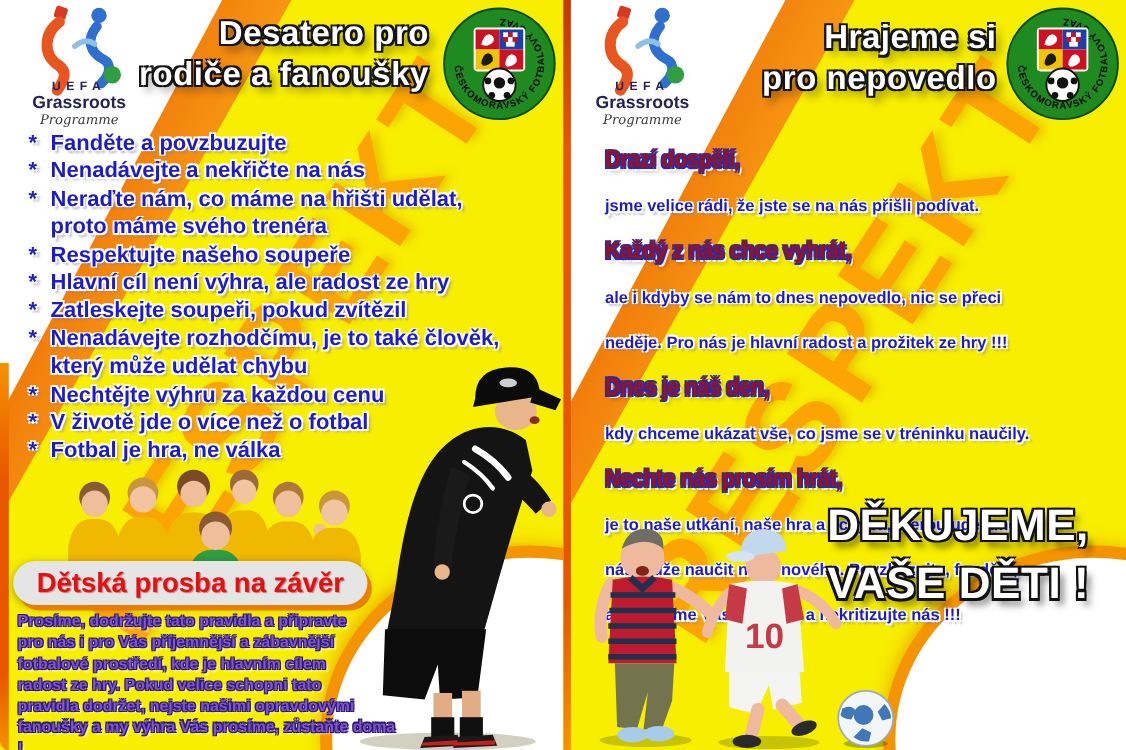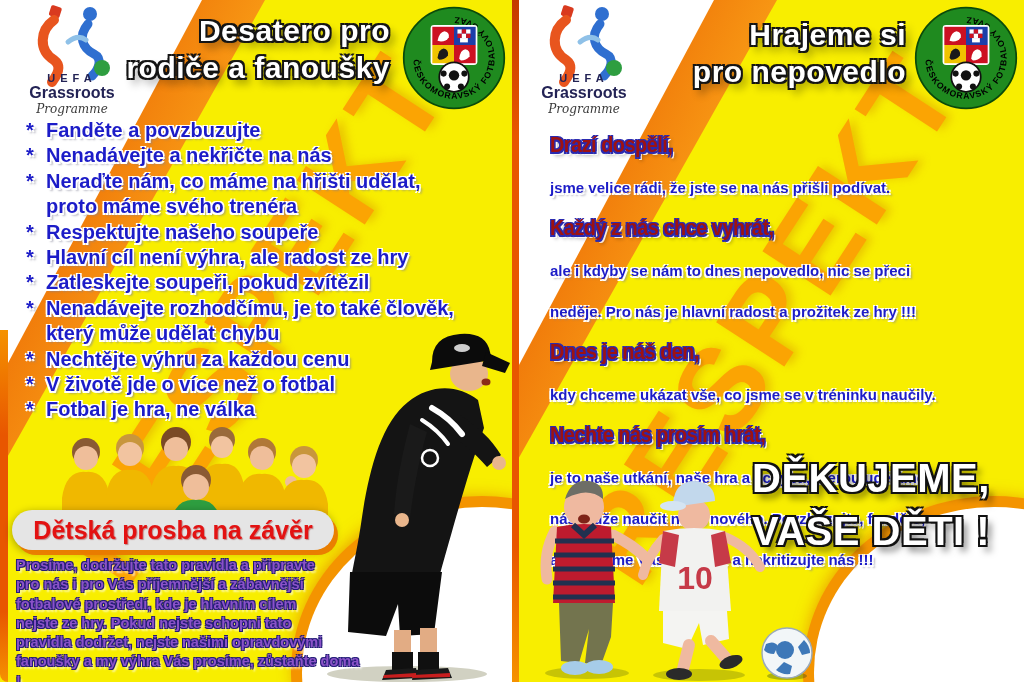--- a/index.html
+++ b/index.html
@@ -240,21 +240,21 @@
     </svg>
 
     <div class="banner">
       <span>Dětská prosba na závěr</span>
     </div>
 
     <div class="plea">
       <div>Prosíme, dodržujte tato pravidla a připravte</div>
       <div>pro nás i pro Vás příjemnější a zábavnější</div>
       <div>fotbalové prostředí, kde je hlavním cílem</div>
-      <div>nejste ze hry. Pokud nejste schopni tato</div>
+      <div>radost ze hry. Pokud velice schopni tato</div>
       <div>pravidla dodržet, nejste našimi opravdovými</div>
       <div>fanoušky a my výhra Vás prosíme, zůstaňte doma !</div>
     </div>
 
     <svg class="coach" viewBox="0 0 230 360">
       <ellipse cx="125" cy="352" rx="80" ry="8" fill="rgba(70,70,10,.25)"></ellipse>
       <path d="M196,78 C176,62 148,62 126,80 C98,102 86,152 79,202 C75,228 72,240 70,252 L158,252 C170,210 186,150 202,106 Z" fill="#141414"></path>
       <path d="M176,92 C196,104 210,118 219,133 L205,145 C192,130 177,118 163,108 Z" fill="#141414"></path>
       <circle cx="217" cy="141" r="7" fill="#E9B68C"></circle>
       <path d="M128,102 C120,132 114,162 112,192 L128,196 C132,164 138,134 145,110 Z" fill="#1A1A1A"></path>

